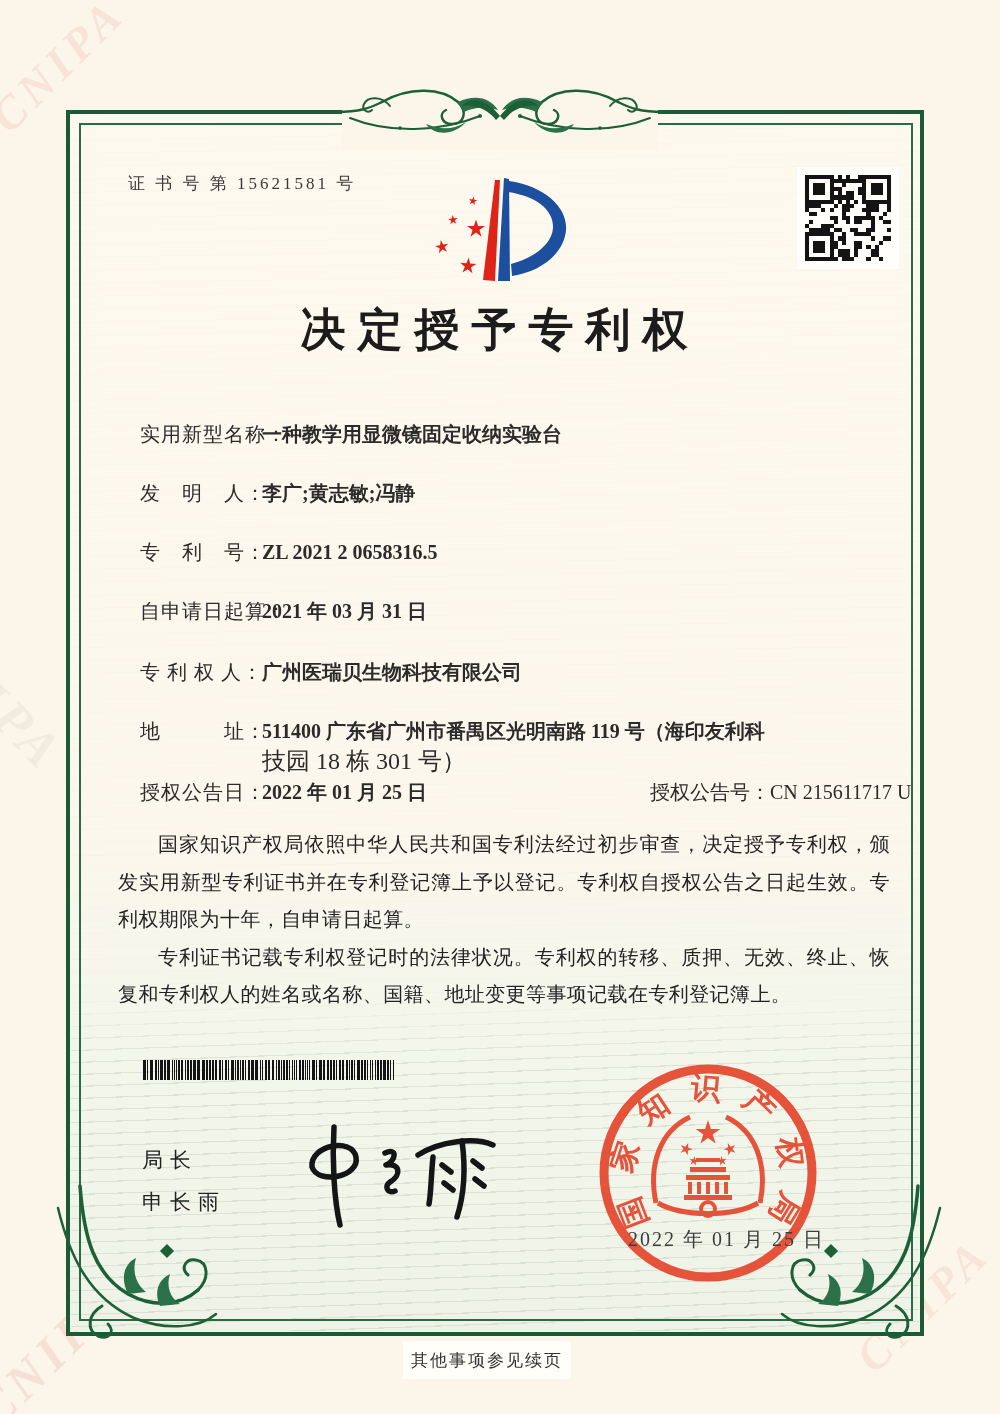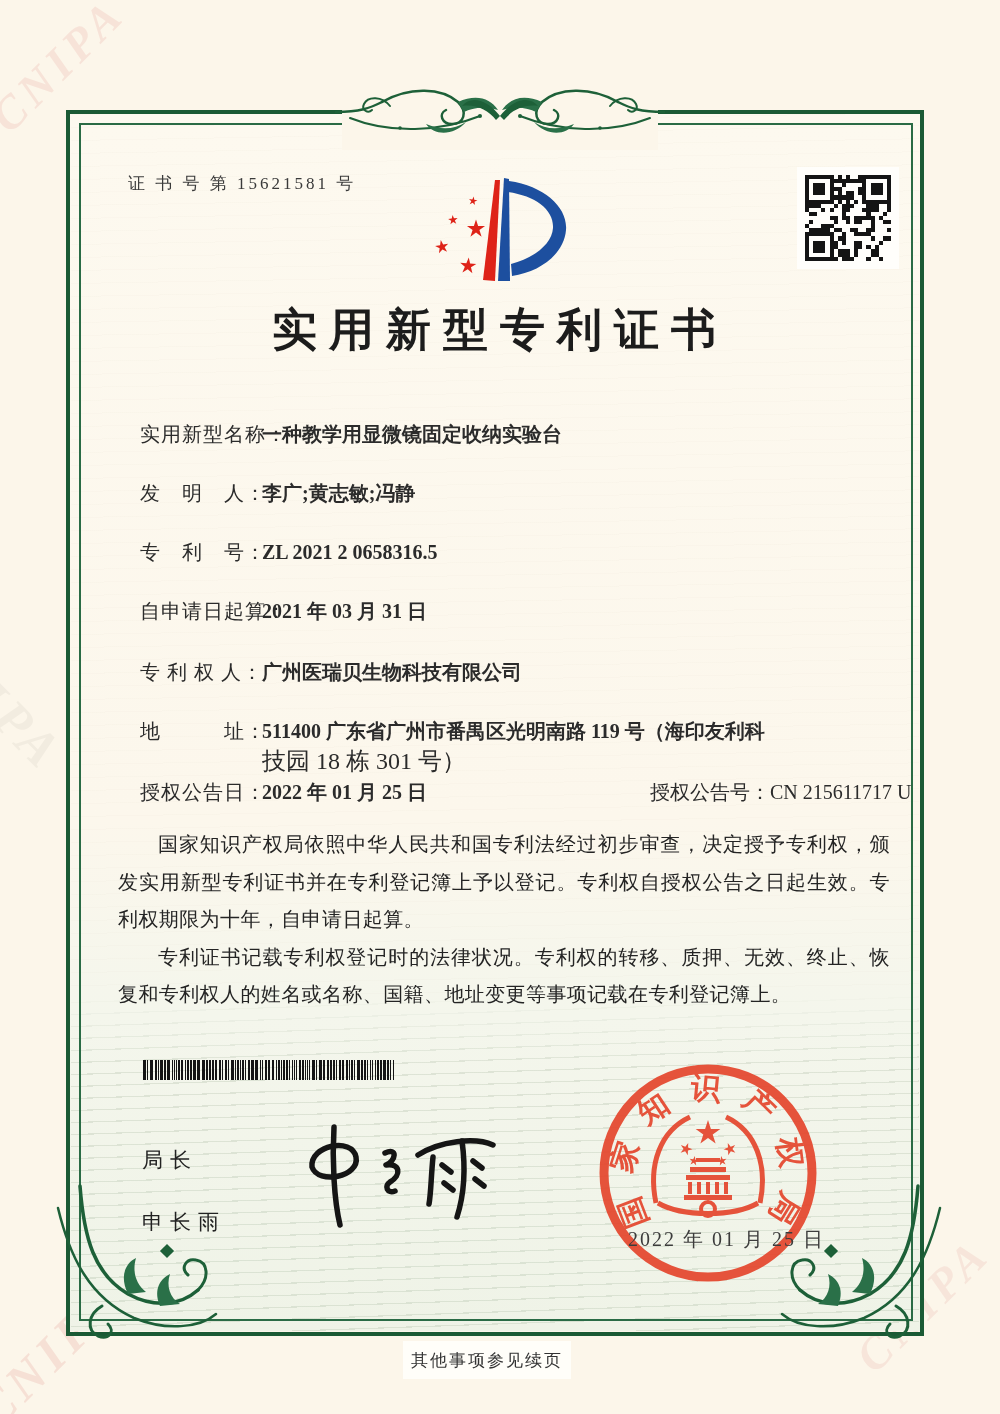--- a/index.html
+++ b/index.html
@@ -349,21 +349,21 @@
           <rect x="7" y="20" width="1" height="1"></rect>
           <rect x="9" y="20" width="1" height="1"></rect>
           <rect x="10" y="20" width="1" height="1"></rect>
           <rect x="11" y="20" width="1" height="1"></rect>
           <rect x="15" y="20" width="1" height="1"></rect>
           <rect x="18" y="20" width="1" height="1"></rect>
         </g>
     </svg>
   </div>
 
-  <div class="abs title">实用新型专利证书</div>
+  <div class="abs title">决定授予专利权</div>
 
   <div class="frow" style="top:421px;">
     <span class="lbl">实用新型名称：</span><span class="val">一种教学用显微镜固定收纳实验台</span>
   </div>
   <div class="frow" style="top:480px;">
     <span class="lbl">发　明　人：</span><span class="val">李广;黄志敏;冯静</span>
   </div>
   <div class="frow" style="top:539px;">
     <span class="lbl">专　利　号：</span><span class="val">ZL 2021 2 0658316.5</span>
   </div>
@@ -468,21 +468,21 @@
         <rect x="234" y="0" width="2" height="20"></rect>
         <rect x="237" y="0" width="2" height="20"></rect>
         <rect x="240" y="0" width="3" height="20"></rect>
         <rect x="244" y="0" width="2" height="20"></rect>
         <rect x="247" y="0" width="1" height="20"></rect>
         <rect x="250" y="0" width="1" height="20"></rect>
       </g>
   </svg>
 
   <div class="abs dir" style="top:1146px;">局长</div>
-  <div class="abs dir" style="top:1188px;margin-top:20px;">申长雨</div>
+  <div class="abs dir" style="top:1188px;">申长雨</div>
 
   <svg class="abs" style="left:290px;top:1105px;" width="250" height="140" viewBox="0 0 250 140">
     <g stroke="#151515" stroke-width="5.5" fill="none" stroke-linecap="round" stroke-linejoin="round">
       <path d="M22,62 C20,40 62,32 66,52 C70,72 28,80 22,62 Z"></path>
       <path d="M44,22 C42,55 44,95 50,120"></path>
       <path d="M95,48 C108,42 106,56 96,60 C110,58 112,70 100,77 C94,81 97,89 105,86"></path>
       <path d="M128,50 C150,36 185,32 203,40"></path>
       <path d="M172,36 C176,65 174,90 167,112"></path>
       <path d="M143,52 C141,72 141,88 139,99"></path>
       <path d="M152,60 l9,7 M183,56 l9,7 M154,78 l9,7 M185,74 l9,7"></path>

